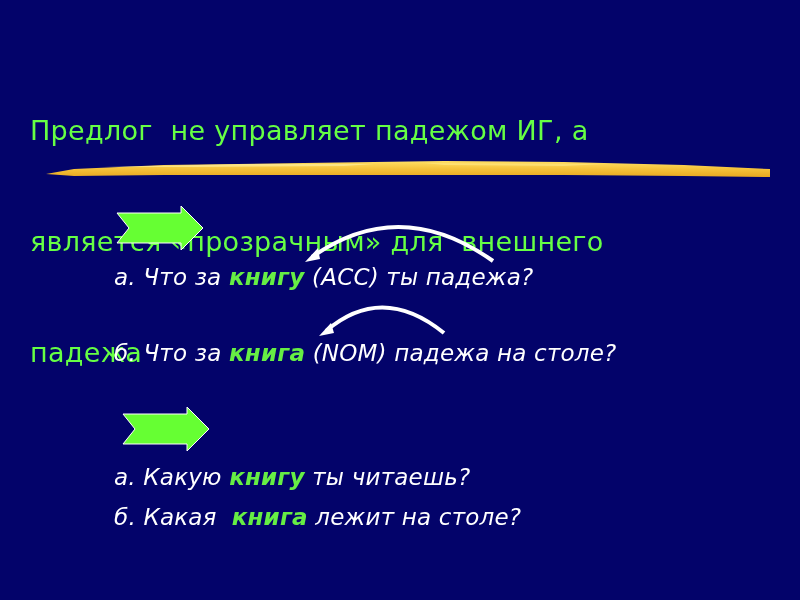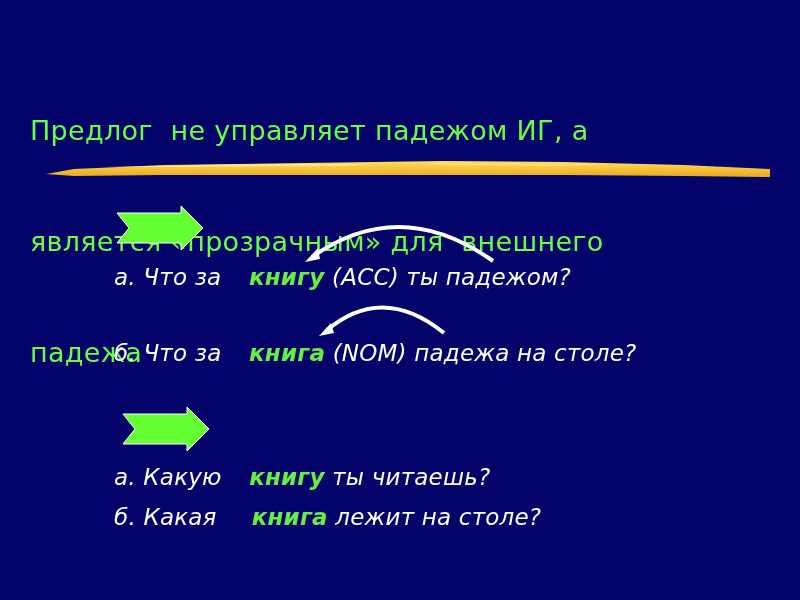--- a/index.html
+++ b/index.html
@@ -16,21 +16,21 @@
       margin: 0; white-space: pre-wrap; letter-spacing: 0.3px;
     }
     .title-line { display: block; }
     .brush { position: absolute; left: 44px; top: 155px; width: 728px; height: 30px; }
     .green-arrow { position: absolute; width: 90px; height: 46px; }
     .curve { position: absolute; left: 0; top: 0; width: 800px; height: 600px; pointer-events: none; }
     .sentence {
       position: absolute; left: 114px; color: #ffffff;
       font-style: italic; font-size: 23px; white-space: pre; letter-spacing: 0.2px;
     }
-    .kw { color: #66ee44; font-weight: bold; font-style: italic; margin-left: 20px; }
+    .kw { color: #66ee44; font-weight: bold; font-style: italic; }
   </style>
 </head>
 <body>
 
 <div class="slide">
 
   <h1 class="title">
     <span class="title-line">Предлог  не управляет падежом ИГ, а</span>
     <span class="title-line">является «прозрачным» для  внешнего</span>
     <span class="title-line">падежа</span>
@@ -61,21 +61,21 @@
     <g>
       <path d="M493,261 Q400,195 312,257" fill="none" stroke="#ffffff" stroke-width="4"></path>
       <polygon points="305,262 318,248 320,259" fill="#ffffff"></polygon>
     </g>
     <g>
       <path d="M444,333 Q382,283 326,331" fill="none" stroke="#ffffff" stroke-width="4"></path>
       <polygon points="319,336 331,323 334,333" fill="#ffffff"></polygon>
     </g>
   </svg>
 
-  <div class="sentence" style="top:264px;"><span>а. Что за </span><span class="kw">книгу</span><span> (ACC) ты падежом?</span></div>
+  <div class="sentence" style="top:264px;"><span>а. Что за </span><span class="kw">книгу</span><span> (ACC) ты падежа?</span></div>
 
   <div class="sentence" style="top:340px;"><span>б. Что за </span><span class="kw">книга</span><span> (NOM) падежа на столе?</span></div>
 
   <div class="sentence" style="top:504px;"><span>б. Какая  </span><span class="kw">книга</span><span> лежит на столе?</span></div>
 
   <div class="sentence" style="top:464px;"><span>а. Какую </span><span class="kw">книгу</span><span> ты читаешь?</span></div>
 
 </div>
 
 </body></html>

